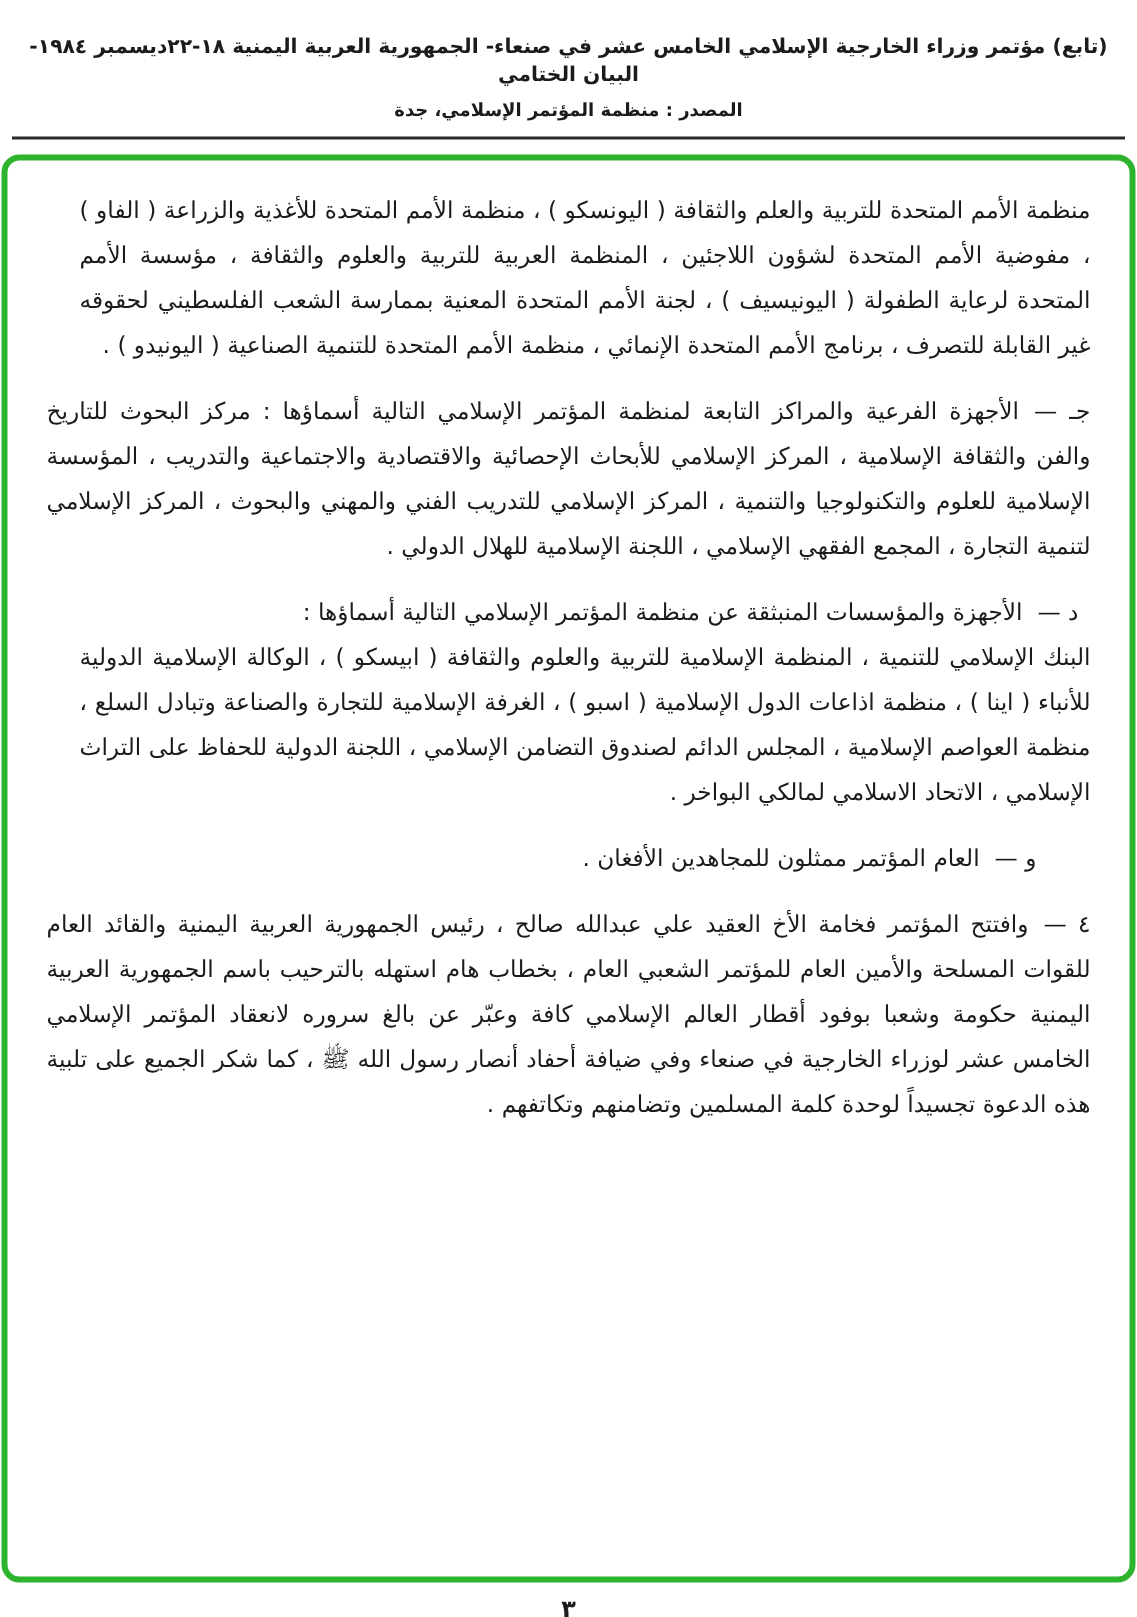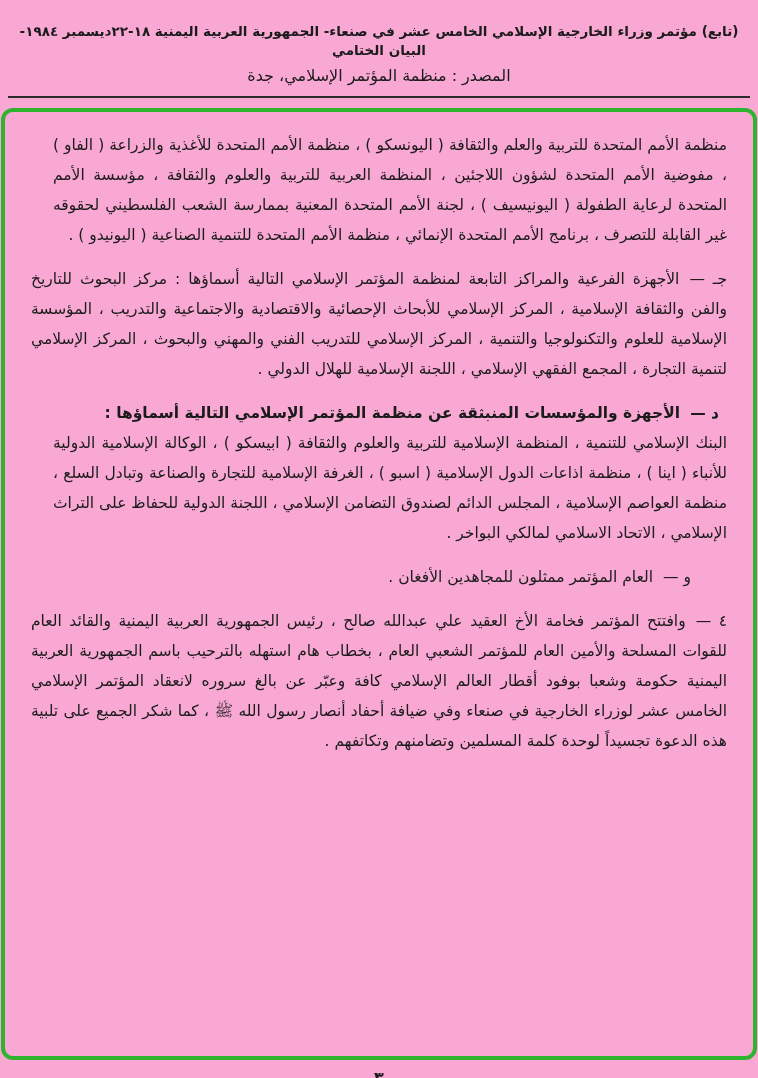--- a/index.html
+++ b/index.html
@@ -1,35 +1,35 @@
 <!DOCTYPE html>
 <html lang="ar"><head>
 <meta charset="utf-8">
 <style>
   html,body{margin:0;padding:0;background:#e8e8e8;}
   .page{
-    width:758px;height:1078px;margin:0 auto;background:#f9a8d4;
+    width:758px;height:1078px;margin:0 auto;background:#ffffff;
     position:relative;overflow:hidden;
     font-family:"DejaVu Sans", sans-serif;color:#1b1b1b;
   }
   .header{padding-top:22px;text-align:center;direction:rtl;}
   .h1{font-size:13.5px;font-weight:bold;letter-spacing:0;line-height:1.4;padding:0 12px;}
-  .h2{font-size:16px;font-weight:normal;margin-top:6px;}
+  .h2{font-size:12px;font-weight:bold;margin-top:6px;}
   .rule{border-top:2px solid #2b2b2b;margin:11px 8px 0;}
   .frame{
     margin:10px auto 0;width:756px;height:952px;box-sizing:border-box;
     border:4px solid #2db32d;border-radius:12px;
     padding:18px 26px 0;direction:rtl;
   }
   .para{
     margin:0 0 14px;font-size:15.5px;line-height:30px;
     text-align:justify;text-justify:inter-word;
   }
   .section{margin:0;}
-  .heading{margin-bottom:0;font-weight:bold;}
+  .heading{margin-bottom:0;}
   .marker{padding-left:10px;white-space:nowrap;}
   .indent-left{padding-left:22px;}
   .rstart-sm{padding-right:8px;}
   .rstart-md{padding-right:36px;}
   .rstart-lg{padding-right:55px;}
   .pagenum{
     text-align:center;direction:rtl;font-size:16px;font-weight:bold;margin-top:8px;
   }
 </style>
 </head>

